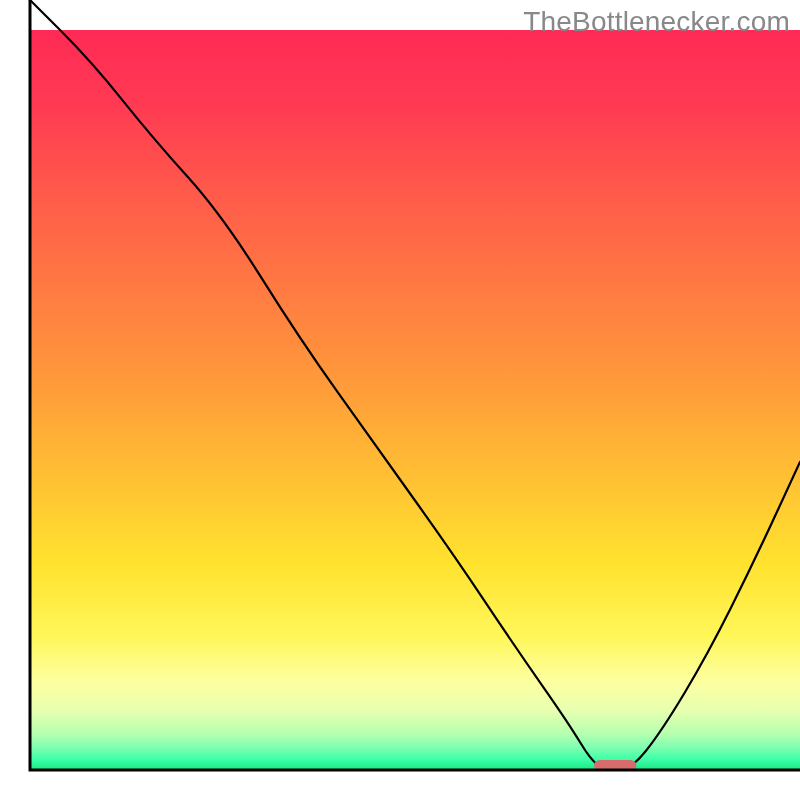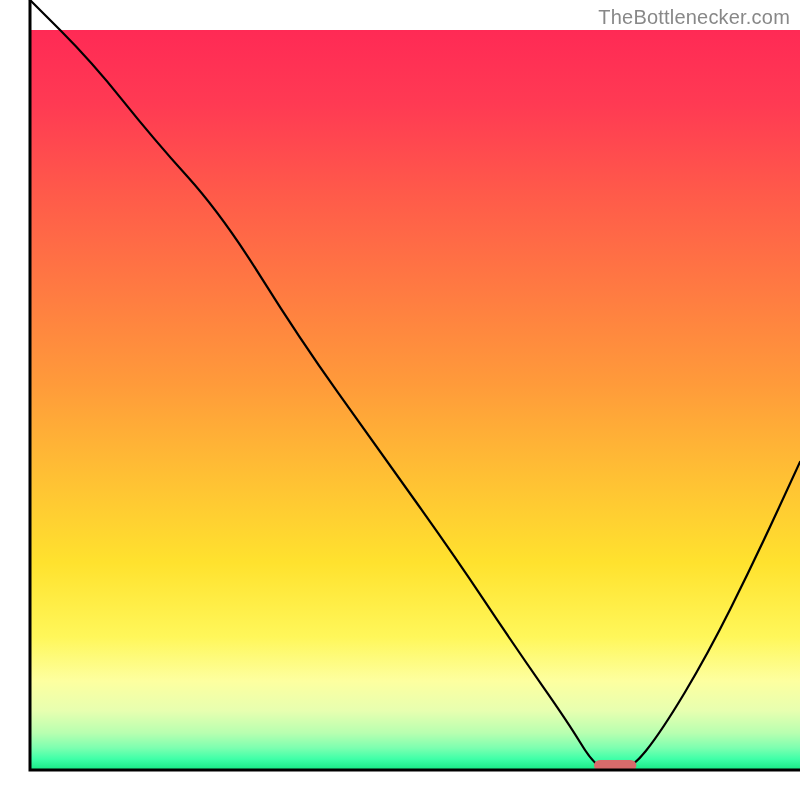--- a/index.html
+++ b/index.html
@@ -13,21 +13,21 @@
   .canvas {
     position: relative;
     width: 800px;
     height: 800px;
   }
   .watermark {
     position: absolute;
     top: 6px;
     right: 10px;
     font-family: Arial, Helvetica, sans-serif;
-    font-size: 20px;
+    font-size: 28px;
     color: #888;
     letter-spacing: 0.2px;
     z-index: 10;
     user-select: none;
   }
   svg {
     position: absolute;
     top: 0;
     left: 0;
   }

